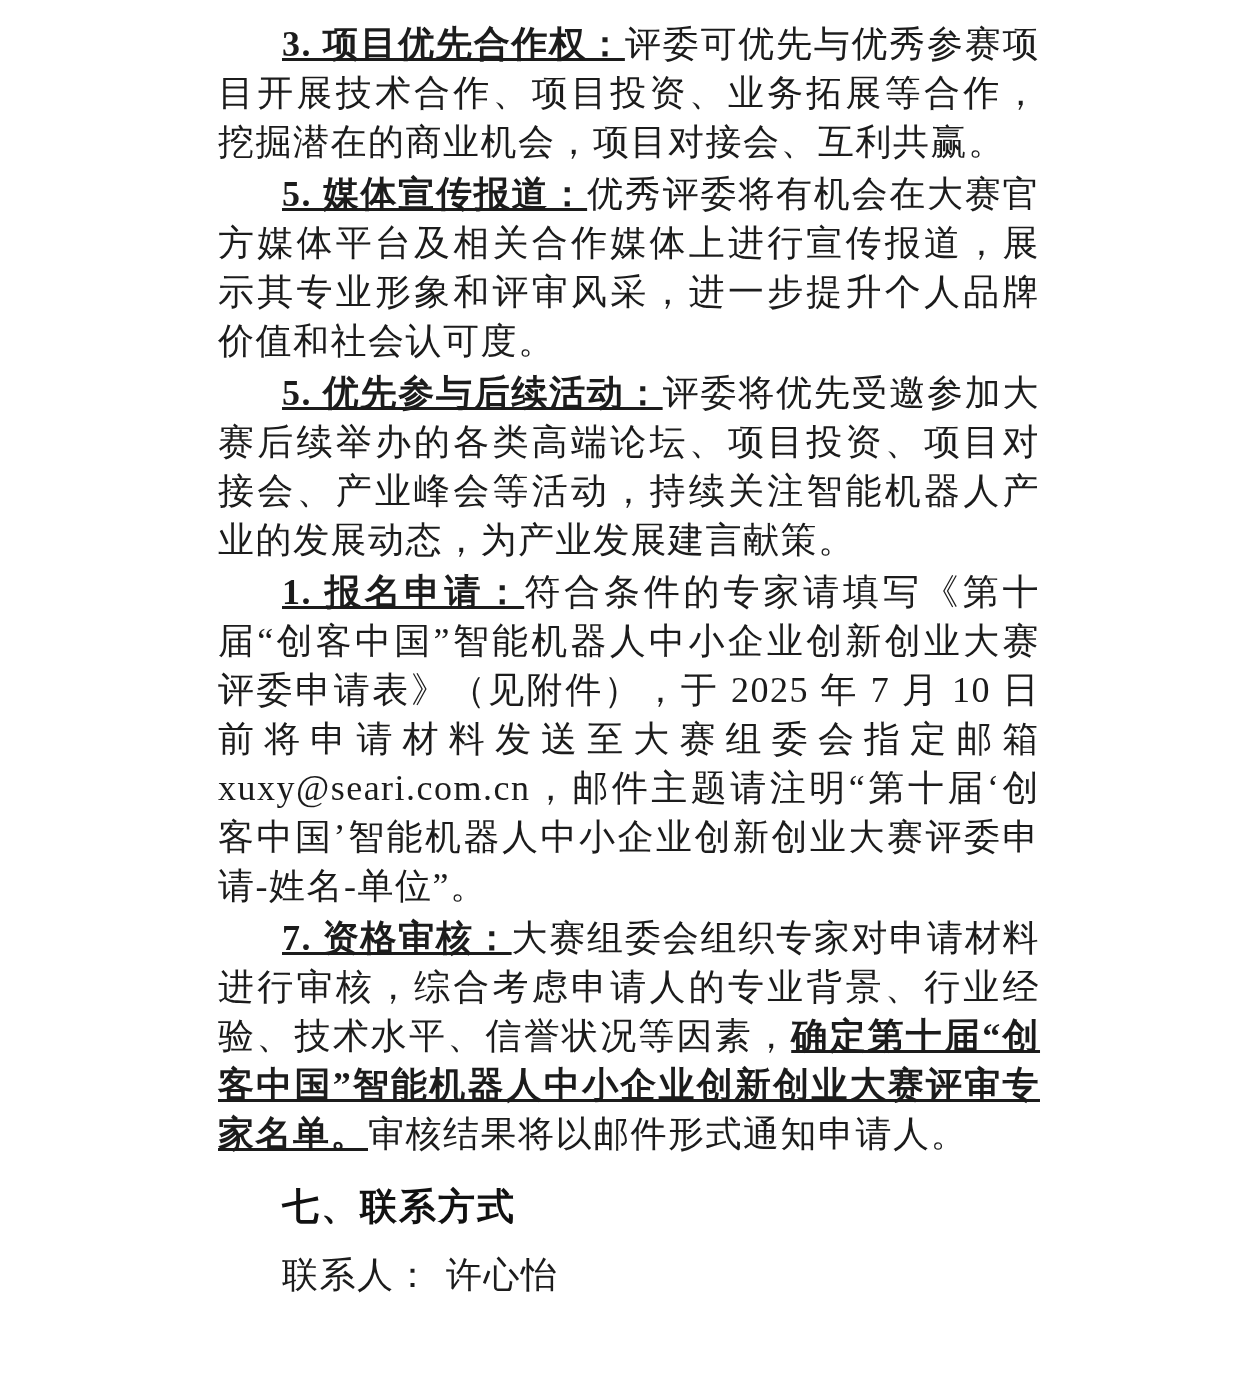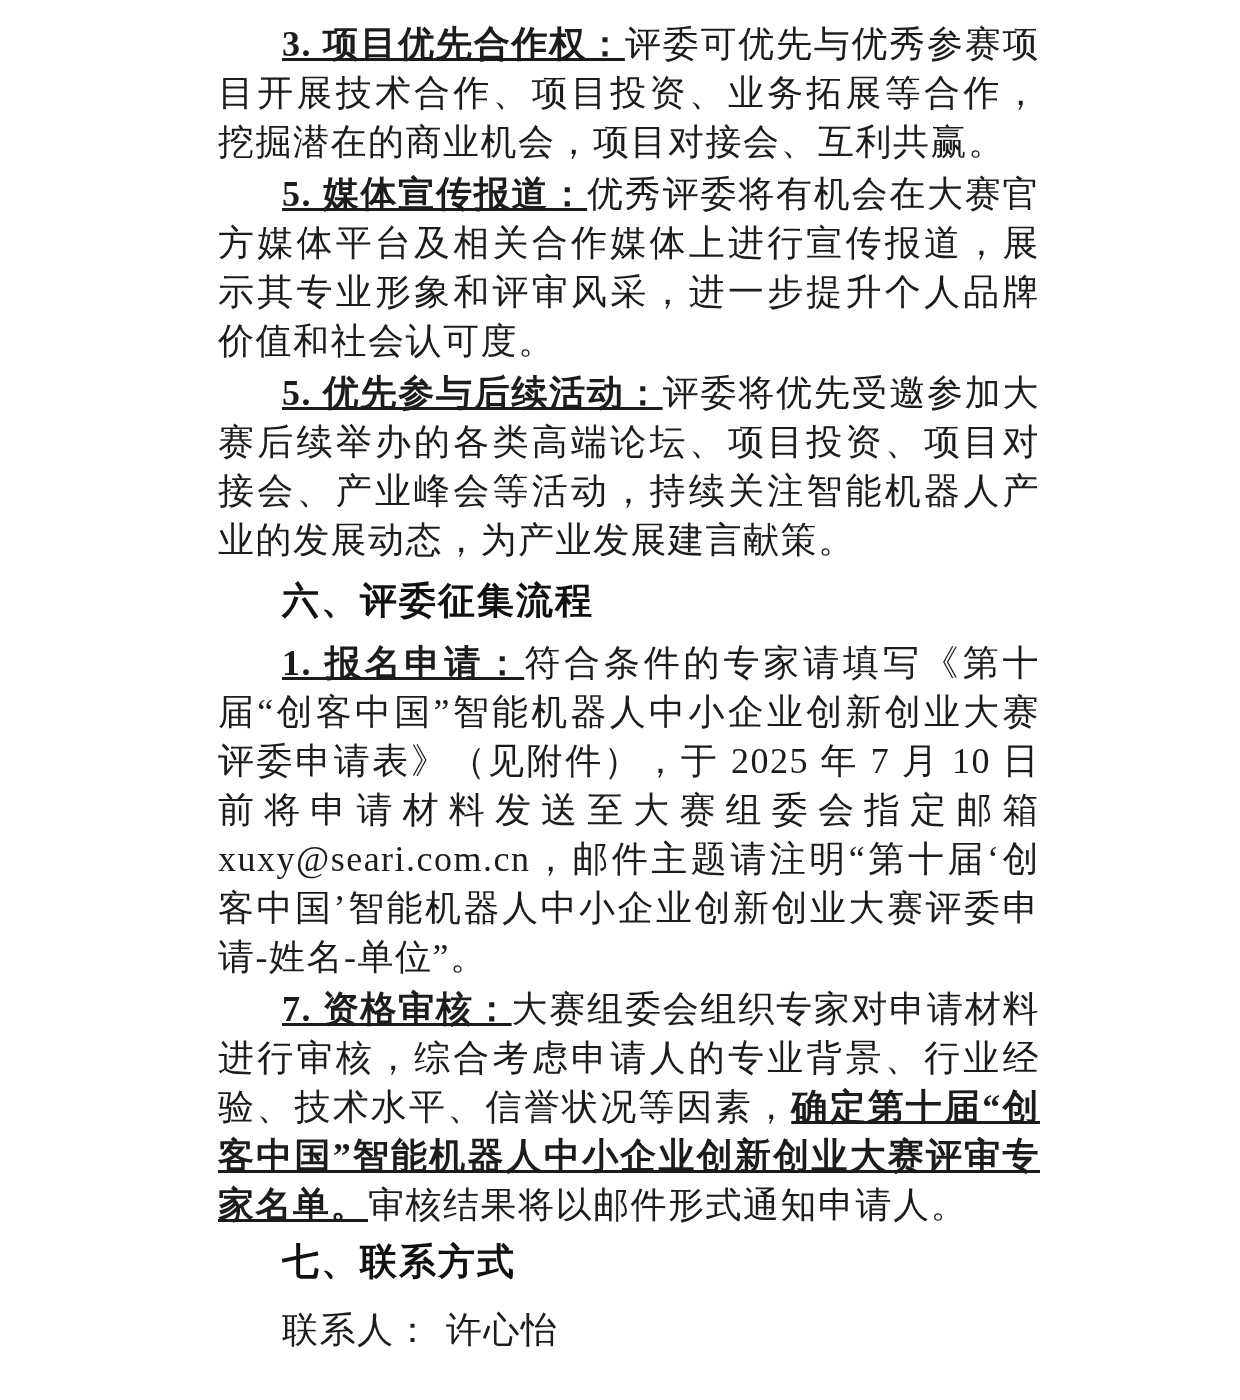--- a/index.html
+++ b/index.html
@@ -42,21 +42,21 @@
     font-family: "Liberation Sans", "DejaVu Sans", sans-serif;
     font-weight: bold;
     font-size: 37px;
     line-height: 40px;
     letter-spacing: 2px;
     color: #111111;
     margin: 16px 0 18px 64px;
     text-indent: 0;
   }
   .heading.mt-lg {
-    margin-top: 12px;
+    margin-top: 28px;
     margin-bottom: 0;
   }
   .contacts {
     margin-top: 24px;
     margin-left: 64px;
     font-size: 36px;
     line-height: 49px;
     letter-spacing: 1.5px;
   }
   .contact-line {
@@ -72,21 +72,20 @@
 
 <div class="page">
   <div class="content">
 
     <p class="para"><span class="lead">3. 项目优先合作权：</span><span>评委可优先与优秀参赛项目开展技术合作、项目投资、业务拓展等合作，挖掘潜在的商业机会，项目对接会、互利共赢。</span></p>
 
     <p class="para"><span class="lead">5. 媒体宣传报道：</span><span>优秀评委将有机会在大赛官方媒体平台及相关合作媒体上进行宣传报道，展示其专业形象和评审风采，进一步提升个人品牌价值和社会认可度。</span></p>
 
     <p class="para"><span class="lead">5. 优先参与后续活动：</span><span>评委将优先受邀参加大赛后续举办的各类高端论坛、项目投资、项目对接会、产业峰会等活动，持续关注智能机器人产业的发展动态，为产业发展建言献策。</span></p>
 
-    <h2 class="heading">六、评委征集流程</h2>
 
     <p class="para"><span class="lead">1. 报名申请：</span><span>符合条件的专家请填写《第十届“创客中国”智能机器人中小企业创新创业大赛评委申请表》（见附件），于 2025 年 7 月 10 日前将申请材料发送至大赛组委会指定邮箱 xuxy@seari.com.cn，邮件主题请注明“第十届‘创客中国’智能机器人中小企业创新创业大赛评委申请-姓名-单位”。</span></p>
 
     <p class="para"><span class="lead">7. 资格审核：</span><span>大赛组委会组织专家对申请材料进行审核，综合考虑申请人的专业背景、行业经验、技术水平、信誉状况等因素，</span><span class="emph">确定第十届“创客中国”智能机器人中小企业创新创业大赛评审专家名单。</span><span>审核结果将以邮件形式通知申请人。</span></p>
 
     <h2 class="heading mt-lg">七、联系方式</h2>
 
     <div class="contacts">
       <p class="contact-line"><span>联系人：</span><span class="contact-value">许心怡</span></p>
 

